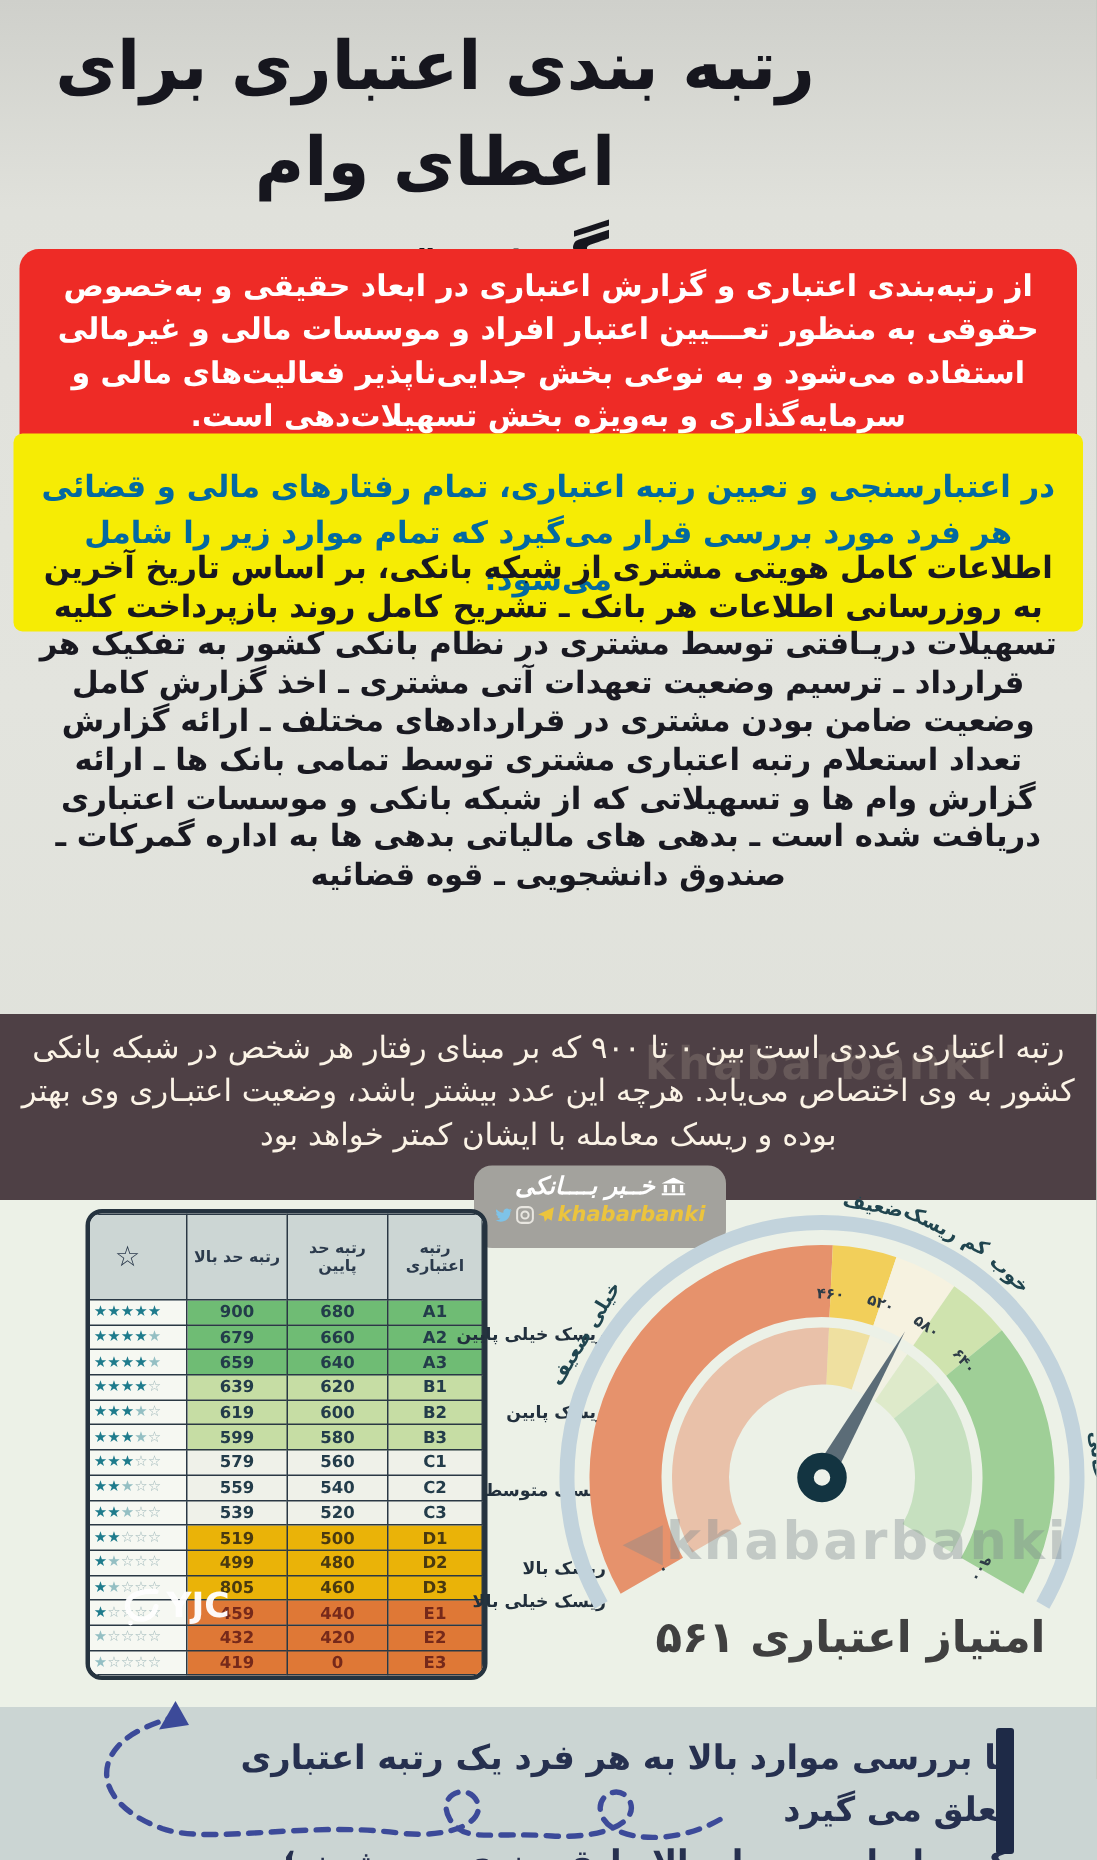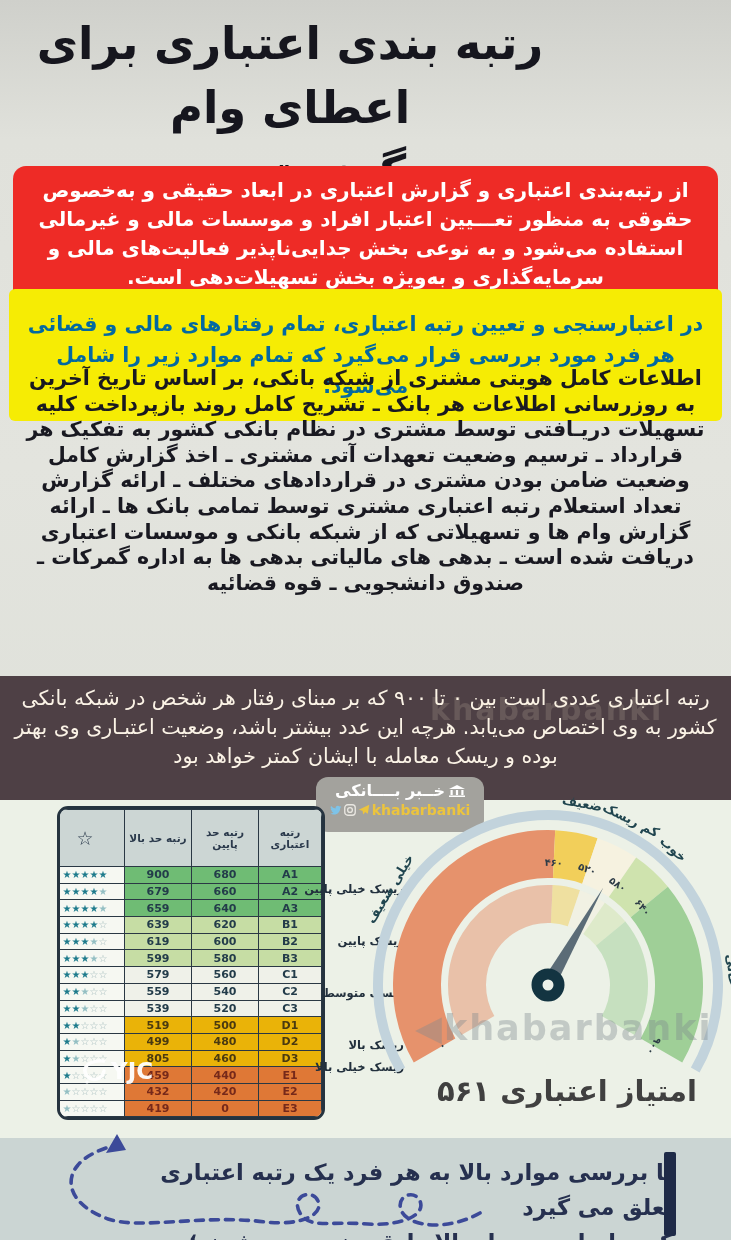--- a/index.html
+++ b/index.html
@@ -19,21 +19,21 @@
         font-size:20.5px;line-height:1.5;text-align:center;}
   .body-text{position:absolute;left:18px;top:366px;width:695px;color:#191921;
         font-weight:700;font-size:20.5px;line-height:25.6px;text-align:center;}
   .dark-box{position:absolute;left:0;top:648px;width:731px;height:124px;
         background:#4e4045;color:#fbf3e6;font-weight:400;font-size:20.5px;
         line-height:29px;text-align:center;padding-top:8px;box-sizing:border-box;margin-top:28px;}
   .dark-watermark{position:absolute;left:430px;top:692px;font-size:30px;font-weight:900;
         color:rgba(255,240,210,0.14);letter-spacing:2px;direction:ltr;}
   
   .brand-badge{position:absolute;left:316px;top:777px;width:168px;height:55px;
-        background:#a3a29d;border-radius:12px;text-align:center;box-sizing:border-box;padding-top:4px;}
+        background:#a3a29d;border-radius:12px;text-align:center;box-sizing:border-box;padding-top:4px;font-style:italic;}
   .brand-fa{color:#ffffff;font-weight:900;font-size:16px;line-height:1.3;
         display:flex;align-items:center;justify-content:center;gap:4px;}
   .brand-handle{color:#ecc43d;font-weight:800;font-size:14px;direction:ltr;
         display:flex;align-items:center;justify-content:center;gap:2px;line-height:1.2;}
   .brand-handle .mini{width:12px;height:12px;display:inline-block;}
   
   .table-wrap{position:absolute;left:57px;top:806px;width:262px;border:3px solid #25333f;
         border-radius:11px;overflow:hidden;background:#f6f8f2;}
   table.rating{border-collapse:collapse;width:100%;table-layout:fixed;}
   table.rating th{height:56px;background:#ccd6d4;color:#2b3a4c;font-size:10.5px;

